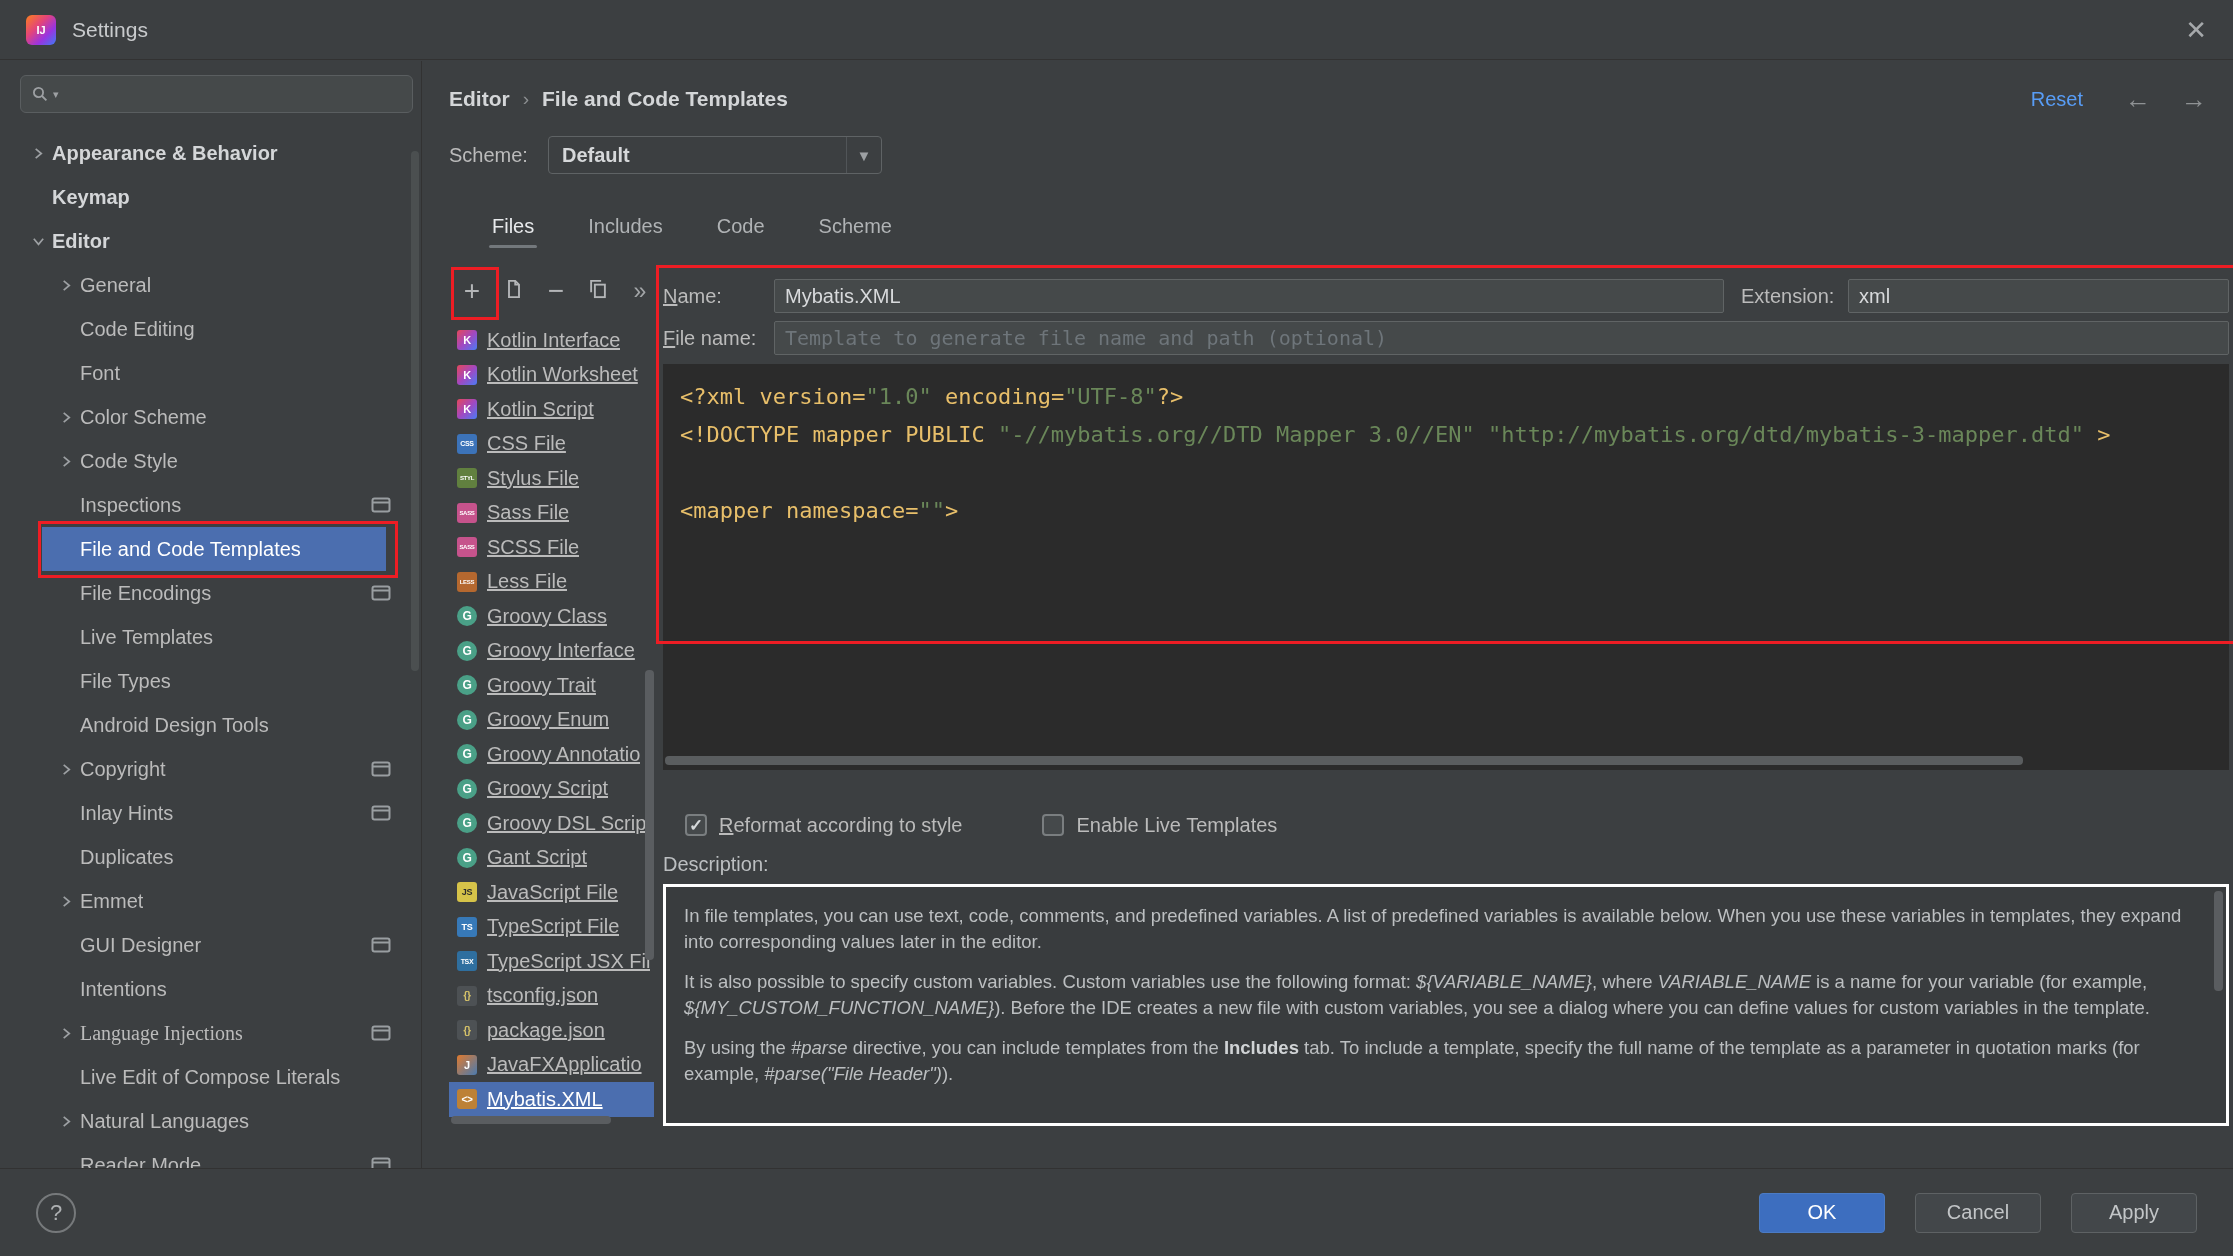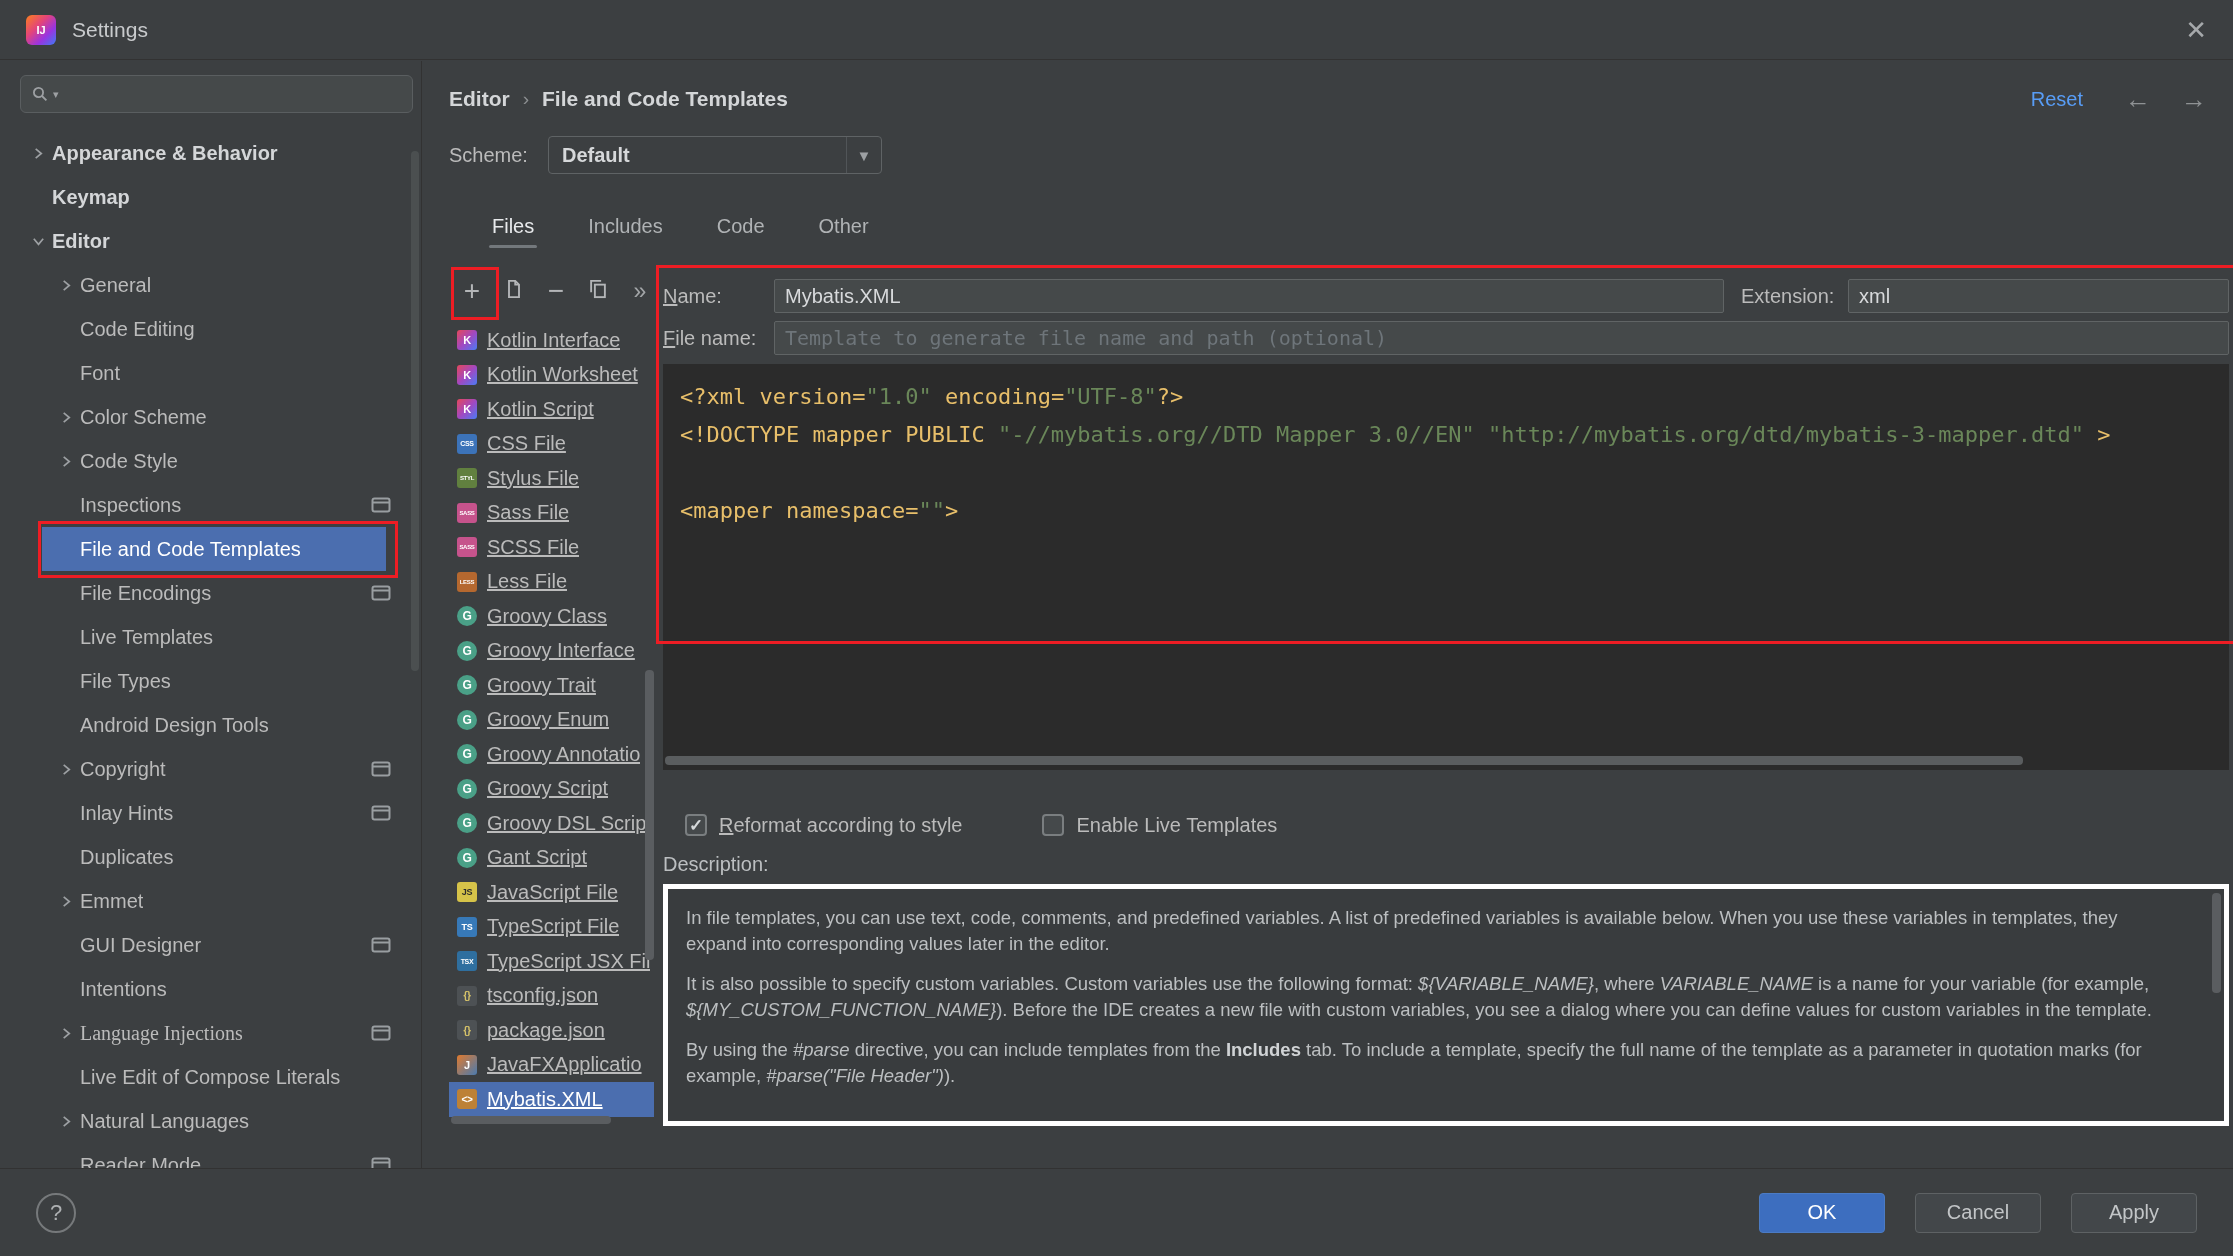--- a/index.html
+++ b/index.html
@@ -103,21 +103,21 @@
 
   .options-row{position:absolute;left:262px;top:747px;height:34px;display:flex;align-items:center;font-size:20px;}
   .cb{width:22px;height:22px;box-sizing:border-box;border-radius:4px;background:#45494b;
       border:2px solid #7a7e80;display:flex;align-items:center;justify-content:center;flex:none;}
   .cb.checked::after{content:"✓";color:#d5d8da;font-size:17px;font-weight:bold;line-height:1;}
   .cb-label{margin-left:12px;display:inline-block;}
   .cb-live{margin-left:80px;}
 
   .desc-label{position:absolute;left:240px;top:792px;font-size:20px;color:#bcbfc1;}
   .desc-panel{position:absolute;left:240px;top:823px;width:1566px;height:242px;box-sizing:border-box;
-              background:#393c3e;border:5px solid #ffffff;padding:16px 44px 8px 18px;
+              background:#393c3e;border:3px solid #ffffff;padding:16px 44px 8px 18px;
               font-size:18.5px;line-height:26px;color:#bcbfc1;overflow:hidden;}
   .desc-p{margin:0 0 14px 0;}
   .desc-p .it{font-style:italic;}
   .desc-p .bd{font-weight:bold;color:#d0d3d5;}
   .desc-vscroll{position:absolute;right:3px;top:4px;width:9px;height:100px;background:#5a5d60;border-radius:4px;}
 
   
   .bottombar{position:absolute;left:0;bottom:0;width:100%;height:88px;box-sizing:border-box;
              border-top:1px solid var(--border,#323232);display:flex;align-items:center;padding:0 36px;}
   .help-btn{width:40px;height:40px;border-radius:50%;border:2px solid #76797b;color:#aeb1b3;
@@ -351,21 +351,21 @@
       <div class="combo" data-name="scheme-dropdown">
         <span class="combo-value" data-name="scheme-selected-value">Default</span>
         <span class="combo-arrow" data-name="chevron-down-icon">▼</span>
       </div>
     </div>
 
     <div class="tabs" id="tabs" data-name="template-tabs">
         <div class="tab selected" data-name="tab-files">Files</div>
         <div class="tab" data-name="tab-includes">Includes</div>
         <div class="tab" data-name="tab-code">Code</div>
-        <div class="tab" data-name="tab-other">Other</div>
+        <div class="tab" data-name="tab-other">Scheme</div>
       </div>
 
     <div class="toolbar" id="toolbar" data-name="template-list-toolbar">
         <div class="tb-btn" data-name="add-template-button">
           <span class="tb-glyph" data-name="plus-icon">+</span>
         </div>
         <div class="tb-btn" data-name="create-child-template-button">
           <span class="tb-svg" data-name="page-icon"><svg width="20" height="20" viewBox="0 0 16 16">
               <path d="M4 1.5h5l3 3v10H4z" fill="none" stroke="#b4b6b8" stroke-width="1.5"></path>
               <path d="M9 1.5v3h3" fill="none" stroke="#b4b6b8" stroke-width="1.5"></path>

